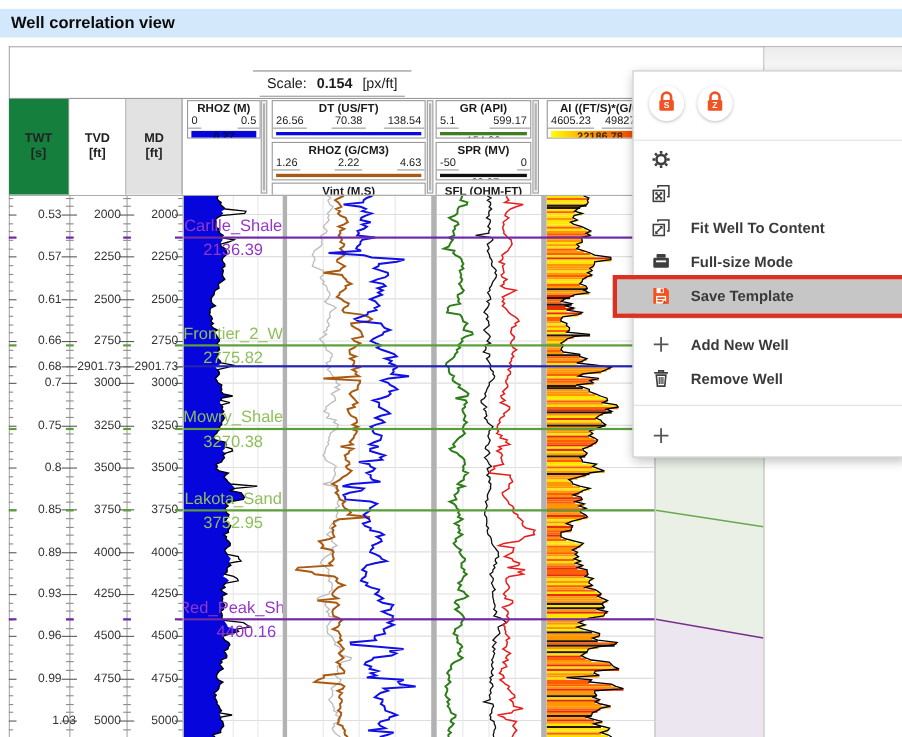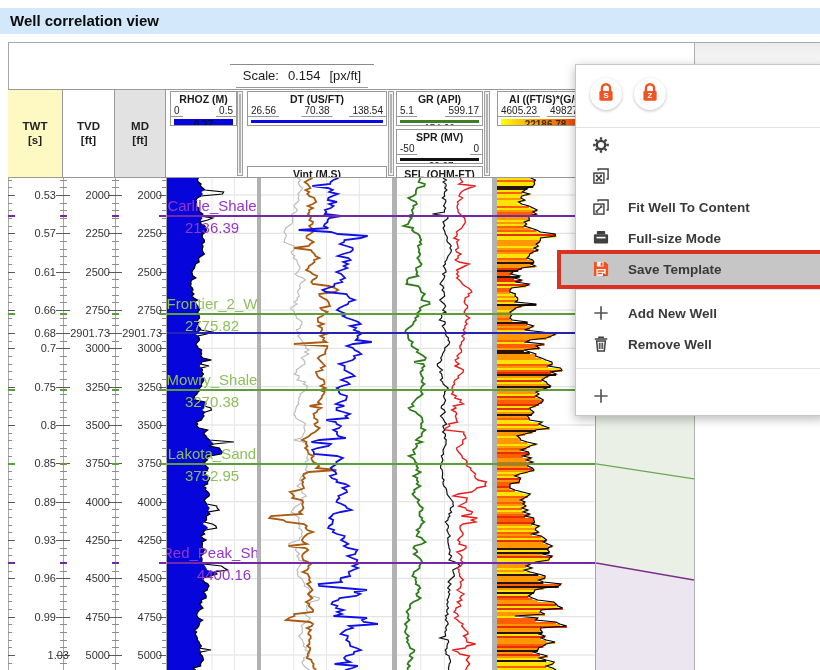--- a/index.html
+++ b/index.html
@@ -3,21 +3,21 @@
 <meta charset="utf-8">
 <style>
 html,body{margin:0;padding:0;background:#fff}
 #page{position:relative;width:820px;height:670px;background:#fff;overflow:hidden;
   font-family:"Liberation Sans",sans-serif;-webkit-font-smoothing:antialiased}
 #titlebar{position:absolute;left:0;top:8px;width:820px;height:26px;background:#d3e8fa}
 #title{font-weight:bold;font-size:15px;color:#0b0b0b;line-height:26px;margin-left:10px;display:inline-block}
 #wellname{position:absolute;left:222px;top:45px;width:160px;text-align:center;font-weight:bold;font-size:13.5px;color:#1c1c1c;z-index:3}
 #wnline{position:absolute;left:230px;top:64px;width:144px;height:1px;background:#8a8a8a;z-index:3}
 #scalerow{position:absolute;left:222px;top:68px;width:160px;text-align:center;font-size:13px;color:#1c1c1c;z-index:3}
-#scaleval{font-weight:normal;margin:0 9px}
+#scaleval{font-weight:bold;margin:0 9px}
 #scline{position:absolute;left:236px;top:87px;width:132px;height:1px;background:#9a9a9a;z-index:3}
 .tk{position:absolute;height:1px;background:#8c8c8c}
 .tk.mj{background:#5a5a5a}
 .rl{position:absolute;font-size:11px;color:#333;text-align:right;height:12px;line-height:12px;white-space:nowrap}
 #hdr{position:absolute;left:8px;top:90px;width:686px;height:87px;background:#fff;overflow:hidden;z-index:2}
 .hcell{position:absolute;top:0;height:87px;border-right:1px solid #999;box-sizing:border-box;
   text-align:center;font-size:11.5px;font-weight:bold;color:#222}
 .hcell .in{margin-top:29px;line-height:14px}
 .pnl{position:absolute;background:#fff;border:1px solid #999;box-sizing:border-box;overflow:hidden}
 .ptitle{text-align:center;font-weight:bold;font-size:10.5px;color:#1a1a1a;margin-top:1px;white-space:nowrap}
@@ -368,21 +368,21 @@
         <div class="rl" style="left:66px;top:572.3px;width:44px">4500</div>
         <div class="rl" style="left:118px;top:572.3px;width:44px">4500</div>
         <div class="rl" style="left:10px;top:610.7px;width:46px">0.99</div>
         <div class="rl" style="left:66px;top:610.7px;width:44px">4750</div>
         <div class="rl" style="left:118px;top:610.7px;width:44px">4750</div>
         <div class="rl" style="left:23px;top:649.0px;width:46px">1.03</div>
         <div class="rl" style="left:66px;top:649.0px;width:44px">5000</div>
         <div class="rl" style="left:118px;top:649.0px;width:44px">5000</div>
       </div>
       <div id="hdr">
-        <div class="hcell" style="left:0px;width:55px;background:#fef9c3">
+        <div class="hcell" style="left:0px;width:55px;background:#15803d">
           <div class="in">TWT<br>[s]</div>
         </div>
         <div class="hcell" style="left:55px;width:52px;background:#fff">
           <div class="in">TVD<br>[ft]</div>
         </div>
         <div class="hcell" style="left:107px;width:51px;background:#e2e2e2">
           <div class="in">MD<br>[ft]</div>
         </div>
         <div class="hcell" style="left:158px;width:528px;border-right:none"></div>
         <div class="pnl" style="left:162px;top:1px;width:67px;height:35px">
@@ -397,20 +397,29 @@
           <div class="th"></div>
         </div>
         <div class="pnl" style="left:239px;top:1px;width:140px;height:35px">
           <div class="ptitle">DT (US/FT)</div>
           <div class="pvals">
             <span class="pv" style="left:0">26.56</span>
             <span class="pv" style="left:50%;transform:translateX(-50%)">70.38</span>
             <span class="pv" style="right:0">138.54</span>
           </div>
           <div class="pline" style="background:#0a0ae0"></div>
+        </div>
+        <div class="pnl" style="left:239px;top:39px;width:140px;height:35px">
+          <div class="ptitle">RHOZ (G/CM3)</div>
+          <div class="pvals">
+            <span class="pv" style="left:0">1.26</span>
+            <span class="pv" style="left:50%;transform:translateX(-50%)">2.22</span>
+            <span class="pv" style="right:0">4.63</span>
+          </div>
+          <div class="pline" style="background:#a85a12"></div>
         </div>
         <div class="pnl" style="left:239px;top:76px;width:140px;height:12px">
           <div class="ptitle">Vint (M.S)</div>
         </div>
         <div class="sbv" style="left:380px;top:1px;width:6px;height:85px">
           <div class="th"></div>
         </div>
         <div class="pnl" style="left:388px;top:1px;width:87px;height:35px">
           <div class="ptitle">GR (API)</div>
           <div class="pvals">

